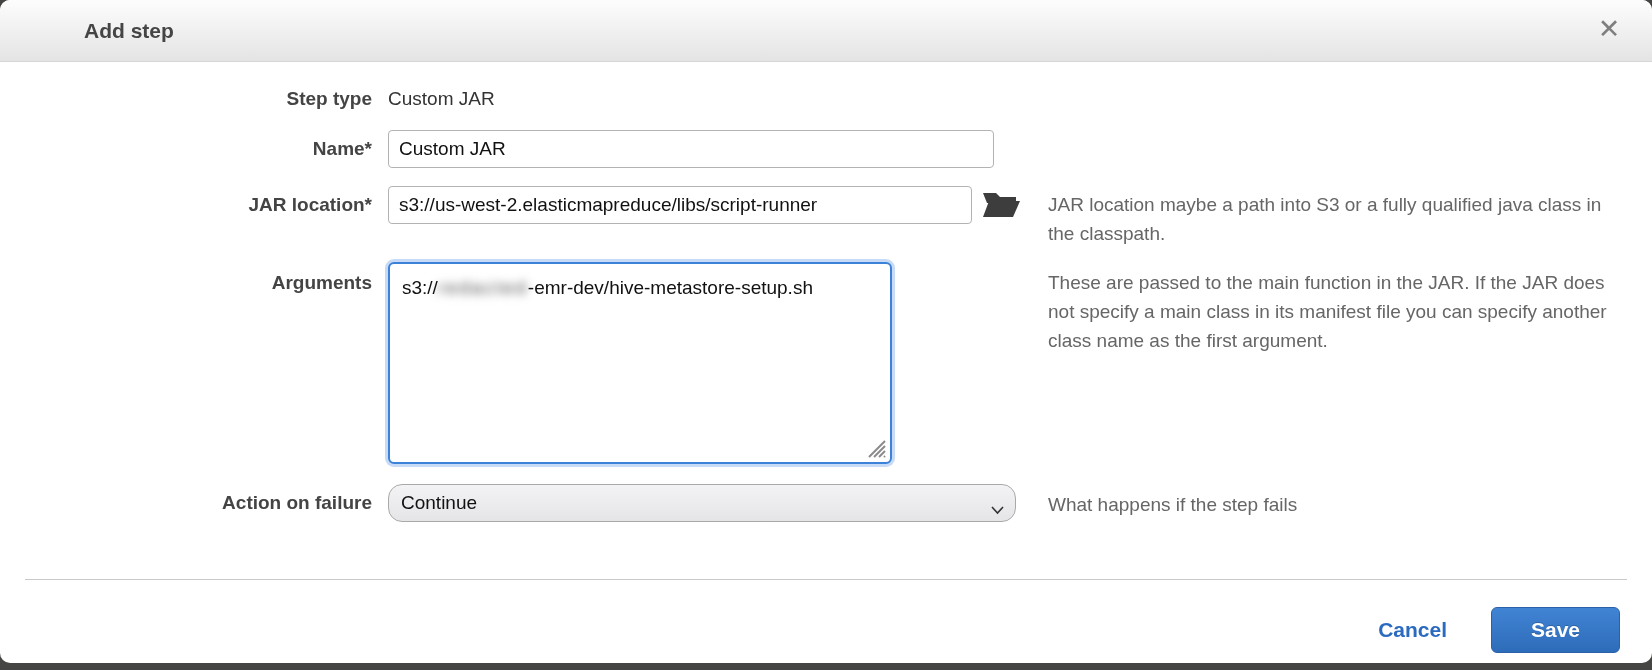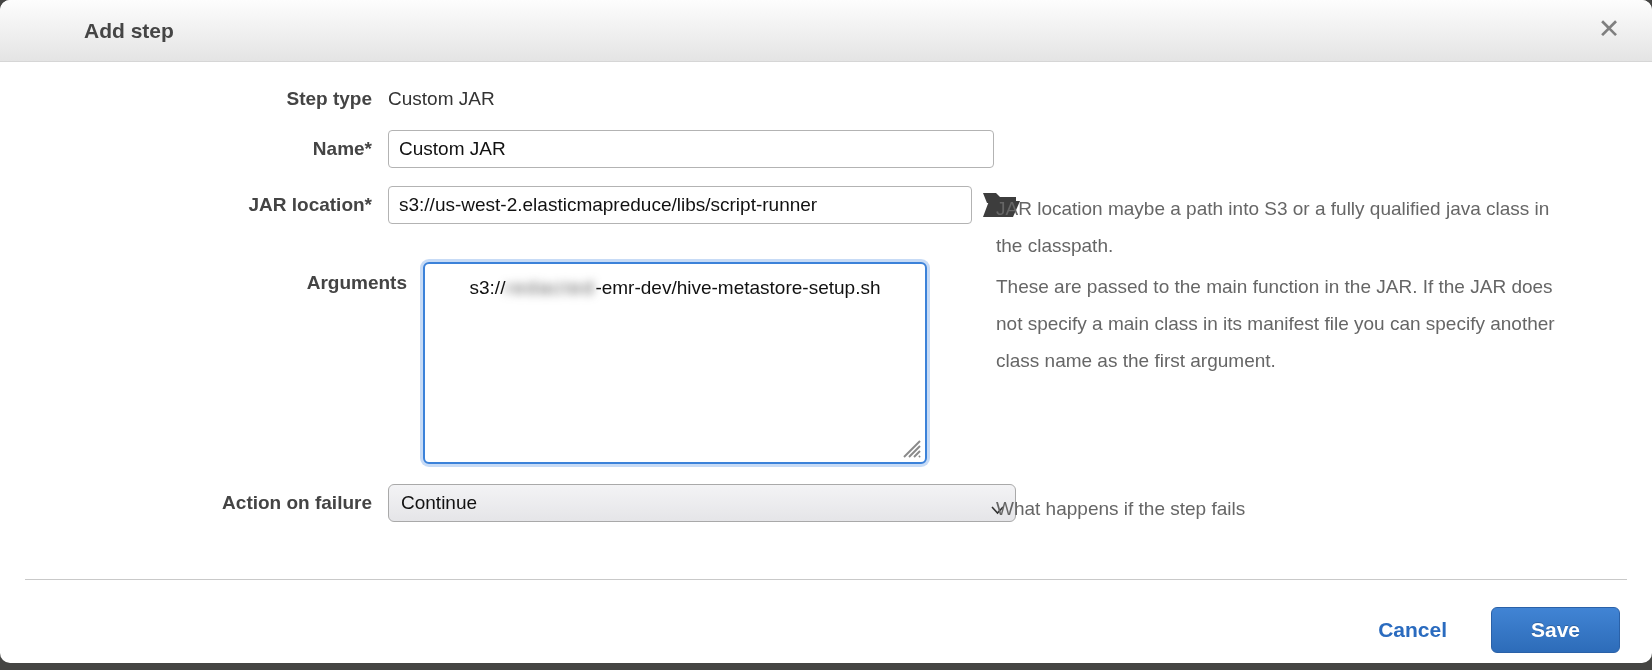--- a/index.html
+++ b/index.html
@@ -41,41 +41,41 @@
   .text-input {
     height:38px; border:1px solid #b3b3b3; border-radius:4px;
     font-family:"Liberation Sans", sans-serif;
     font-size:19px; color:#111; padding:0 10px; outline:none; background:#fff;
   }
   .name-input { width:606px; }
   .jar-input { width:584px; }
   .row-jar { margin-top:18px; height:38px; }
   .folder-icon { margin-left:9px; width:40px; height:34px; cursor:pointer; display:flex; align-items:center; }
   .help {
-    position:absolute; left:996px; top:0; width:565px;
-    font-size:19px; line-height:37px; color:#666;
+    position:absolute; left:1048px; top:0; width:565px;
+    font-size:19px; line-height:29px; color:#666;
   }
   .row-jar .help { top:4px; }
   .row-args { margin-top:38px; height:202px; align-items:flex-start; }
-  .row-args .lbl { padding-top:10px;margin-left:35px; }
+  .row-args .lbl { padding-top:10px; }
   .row-args .help { top:6px; }
   .fake-textarea {
     position:relative; width:504px; height:202px;
     border:2px solid #3c82d9; border-radius:6px;
     box-shadow:0 0 0 3px rgba(130,175,235,0.45);
     padding:8px 12px; font-size:19px; line-height:31px; color:#111;
-    word-wrap:break-word; overflow:hidden; background:#fff; cursor:text;text-align:center;
+    word-wrap:break-word; overflow:hidden; background:#fff; cursor:text;
   }
   .redacted { filter:blur(5px); color:#4a4a4a; letter-spacing:2px; }
   .resize-handle { position:absolute; right:3px; bottom:3px; width:26px; height:26px; cursor:nwse-resize; }
   .row-action { margin-top:20px; height:38px; }
   .row-action .help { top:6px; }
   .select-box {
     position:relative; width:628px; height:38px;
-    border:1px solid #a9a9a9; border-radius:6px;
+    border:1px solid #a9a9a9; border-radius:14px;
     background:linear-gradient(#f3f3f5,#e5e5e8);
     font-size:19px; color:#111;
     display:flex; align-items:center; padding:0 34px 0 12px; cursor:pointer;
   }
   .select-chevron { position:absolute; right:11px; top:13px; }
   
   .divider { margin:57px 25px 0 25px; border-top:1px solid #c9c9c9; height:0; }
   .footer {
     display:flex; justify-content:flex-end; align-items:center;
     padding:27px 32px 0 0;

